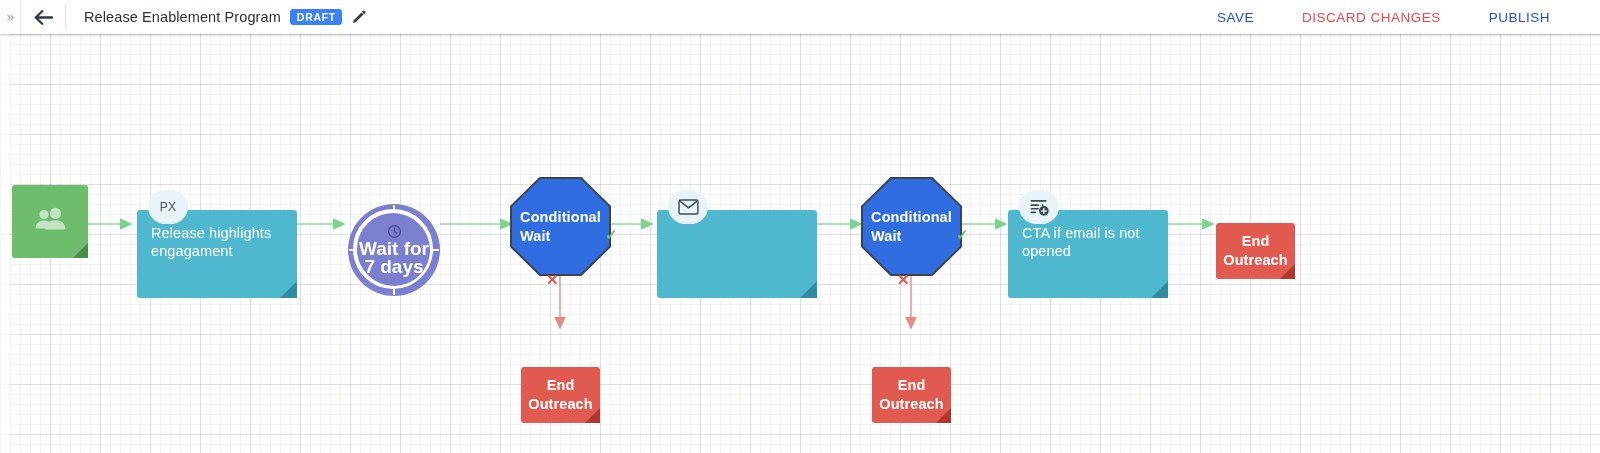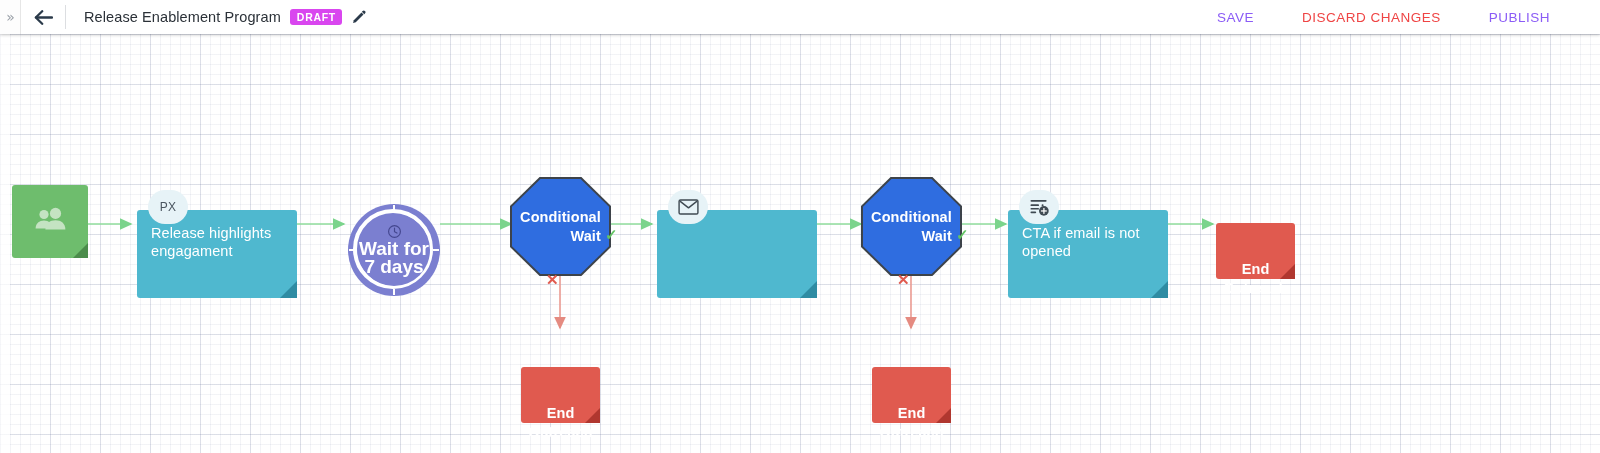--- a/index.html
+++ b/index.html
@@ -31,31 +31,31 @@
   .back-btn{
     width:44px;height:34px;display:flex;align-items:center;justify-content:center;
     cursor:pointer;
   }
   .hdr-divider{width:1px;height:24px;background:#dcdee1;}
   .title-wrap{display:flex;align-items:flex-end;gap:9px;padding-left:18px;}
   .prog-title{
     font-size:14.5px;color:#2b3138;letter-spacing:.1px;white-space:nowrap;
   }
   .draft-badge{
-    background:#d946ef;color:#ffffff;font-size:10.5px;font-weight:bold;
+    background:#3b82f6;color:#ffffff;font-size:10.5px;font-weight:bold;
     letter-spacing:.7px;border-radius:3px;padding:3px 6px 3px 7px;line-height:1;
   }
   .pencil{cursor:pointer;display:flex;align-items:center;}
   .hdr-actions{
     margin-left:auto;display:flex;align-items:center;gap:0;padding-right:26px;
   }
   .hdr-actions .act{
     font-size:13.5px;letter-spacing:.5px;cursor:pointer;padding:0 24px;white-space:nowrap;
   }
-  .act-blue{color:#8b5cf6;}
+  .act-blue{color:#1d4ed8;}
   .act-dark{color:#ef4444;}
 
   
   .canvas{
     position:absolute;left:0;top:34px;width:1600px;height:419px;
     background-color:#ffffff;
     background-image:
       linear-gradient(to right, rgba(110,120,160,.085) 1px, transparent 1px),
       linear-gradient(to bottom, rgba(110,120,160,.085) 1px, transparent 1px),
       linear-gradient(to right, rgba(110,120,160,.17) 1px, transparent 1px),
@@ -101,21 +101,21 @@
   
   .green .card-body{background:#6ebd6d;border-radius:3px;}
   .green .card-fold{border-width:0 0 15px 15px;border-color:transparent transparent #4b8c4b transparent;}
 
   
   .red .card-body{background:#e05a4f;}
   .red .card-fold{border-width:0 0 15px 15px;border-color:transparent transparent #b0372f transparent;}
   .red .card-text{
     display:flex;align-items:center;justify-content:center;
     height:100%;text-align:center;font-size:14.5px;line-height:19px;font-weight:bold;
-    padding:0 22px;box-sizing:border-box;margin-top:28px;
+    padding:0 22px;box-sizing:border-box;
   }
 
   
   .bubble{
     position:absolute;border-radius:17px;background:#e7f3f7;
     display:flex;align-items:center;justify-content:center;
     box-shadow:0 0 0 0 rgba(0,0,0,0);
   }
   .bubble-text{
     font-size:12px;color:#4b5660;letter-spacing:.3px;
@@ -149,21 +149,21 @@
     clip-path:polygon(29.3% 0,70.7% 0,100% 29.3%,100% 70.7%,70.7% 100%,29.3% 100%,0 70.7%,0 29.3%);
     display:flex;align-items:center;justify-content:center;
   }
   .octa-border{
     position:absolute;inset:-2px;background:#3d434a;
     -webkit-clip-path:polygon(29.3% 0,70.7% 0,100% 29.3%,100% 70.7%,70.7% 100%,29.3% 100%,0 70.7%,0 29.3%);
     clip-path:polygon(29.3% 0,70.7% 0,100% 29.3%,100% 70.7%,70.7% 100%,29.3% 100%,0 70.7%,0 29.3%);
   }
   .octa-text{
     position:relative;z-index:2;color:#ffffff;font-size:14.5px;line-height:19px;
-    font-weight:bold;text-align:right;letter-spacing:.1px;
+    font-weight:bold;text-align:left;letter-spacing:.1px;
   }
 
   
   .marker{
     position:absolute;font-size:15px;line-height:1;font-weight:bold;
   }
   .marker-yes{color:#63c463;}
   .marker-no{color:#e05a4f;}
 </style>
 </head>

